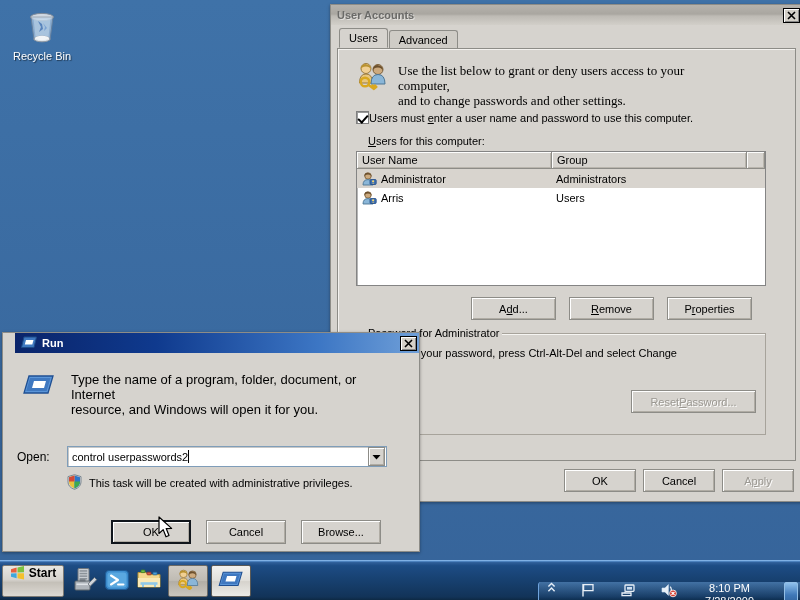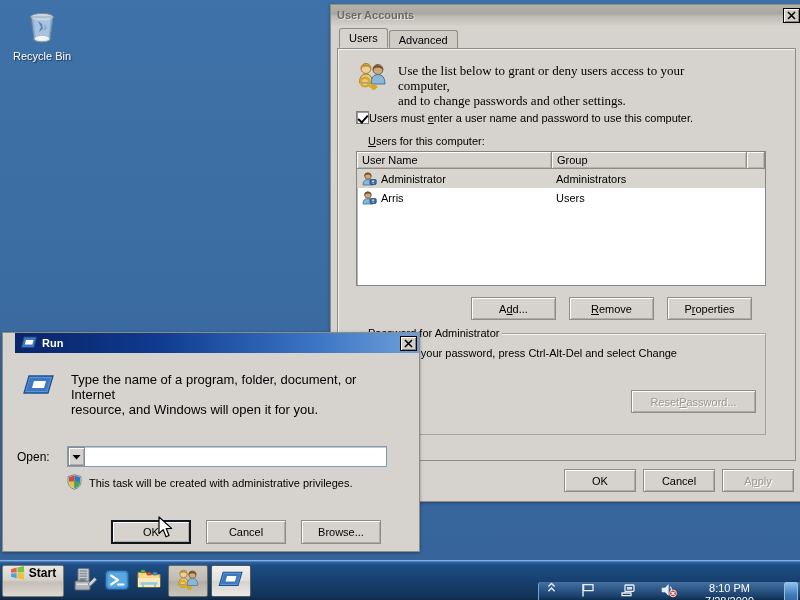--- a/index.html
+++ b/index.html
@@ -431,20 +431,21 @@
         </span>
         <span class="txt">
           <span>Type the name of a program, folder, document, or Internet</span><br>
           <span>resource, and Windows will open it for you.</span>
         </span>
       </div>
 
       <div class="run-openrow">
         <span class="run-openlabel">Open:</span>
         <div class="combo">
+          <span class="val"><span>control userpasswords2</span><span class="caret"></span></span>
           <span class="arrow">
             <svg width="9" height="6" viewBox="0 0 9 6">
                 <path d="M0.5 1 L8.5 1 L4.5 5.4 Z" fill="#000"></path>
               </svg>
           </span>
         </div>
       </div>
 
       <div class="run-uac">
         <span>

